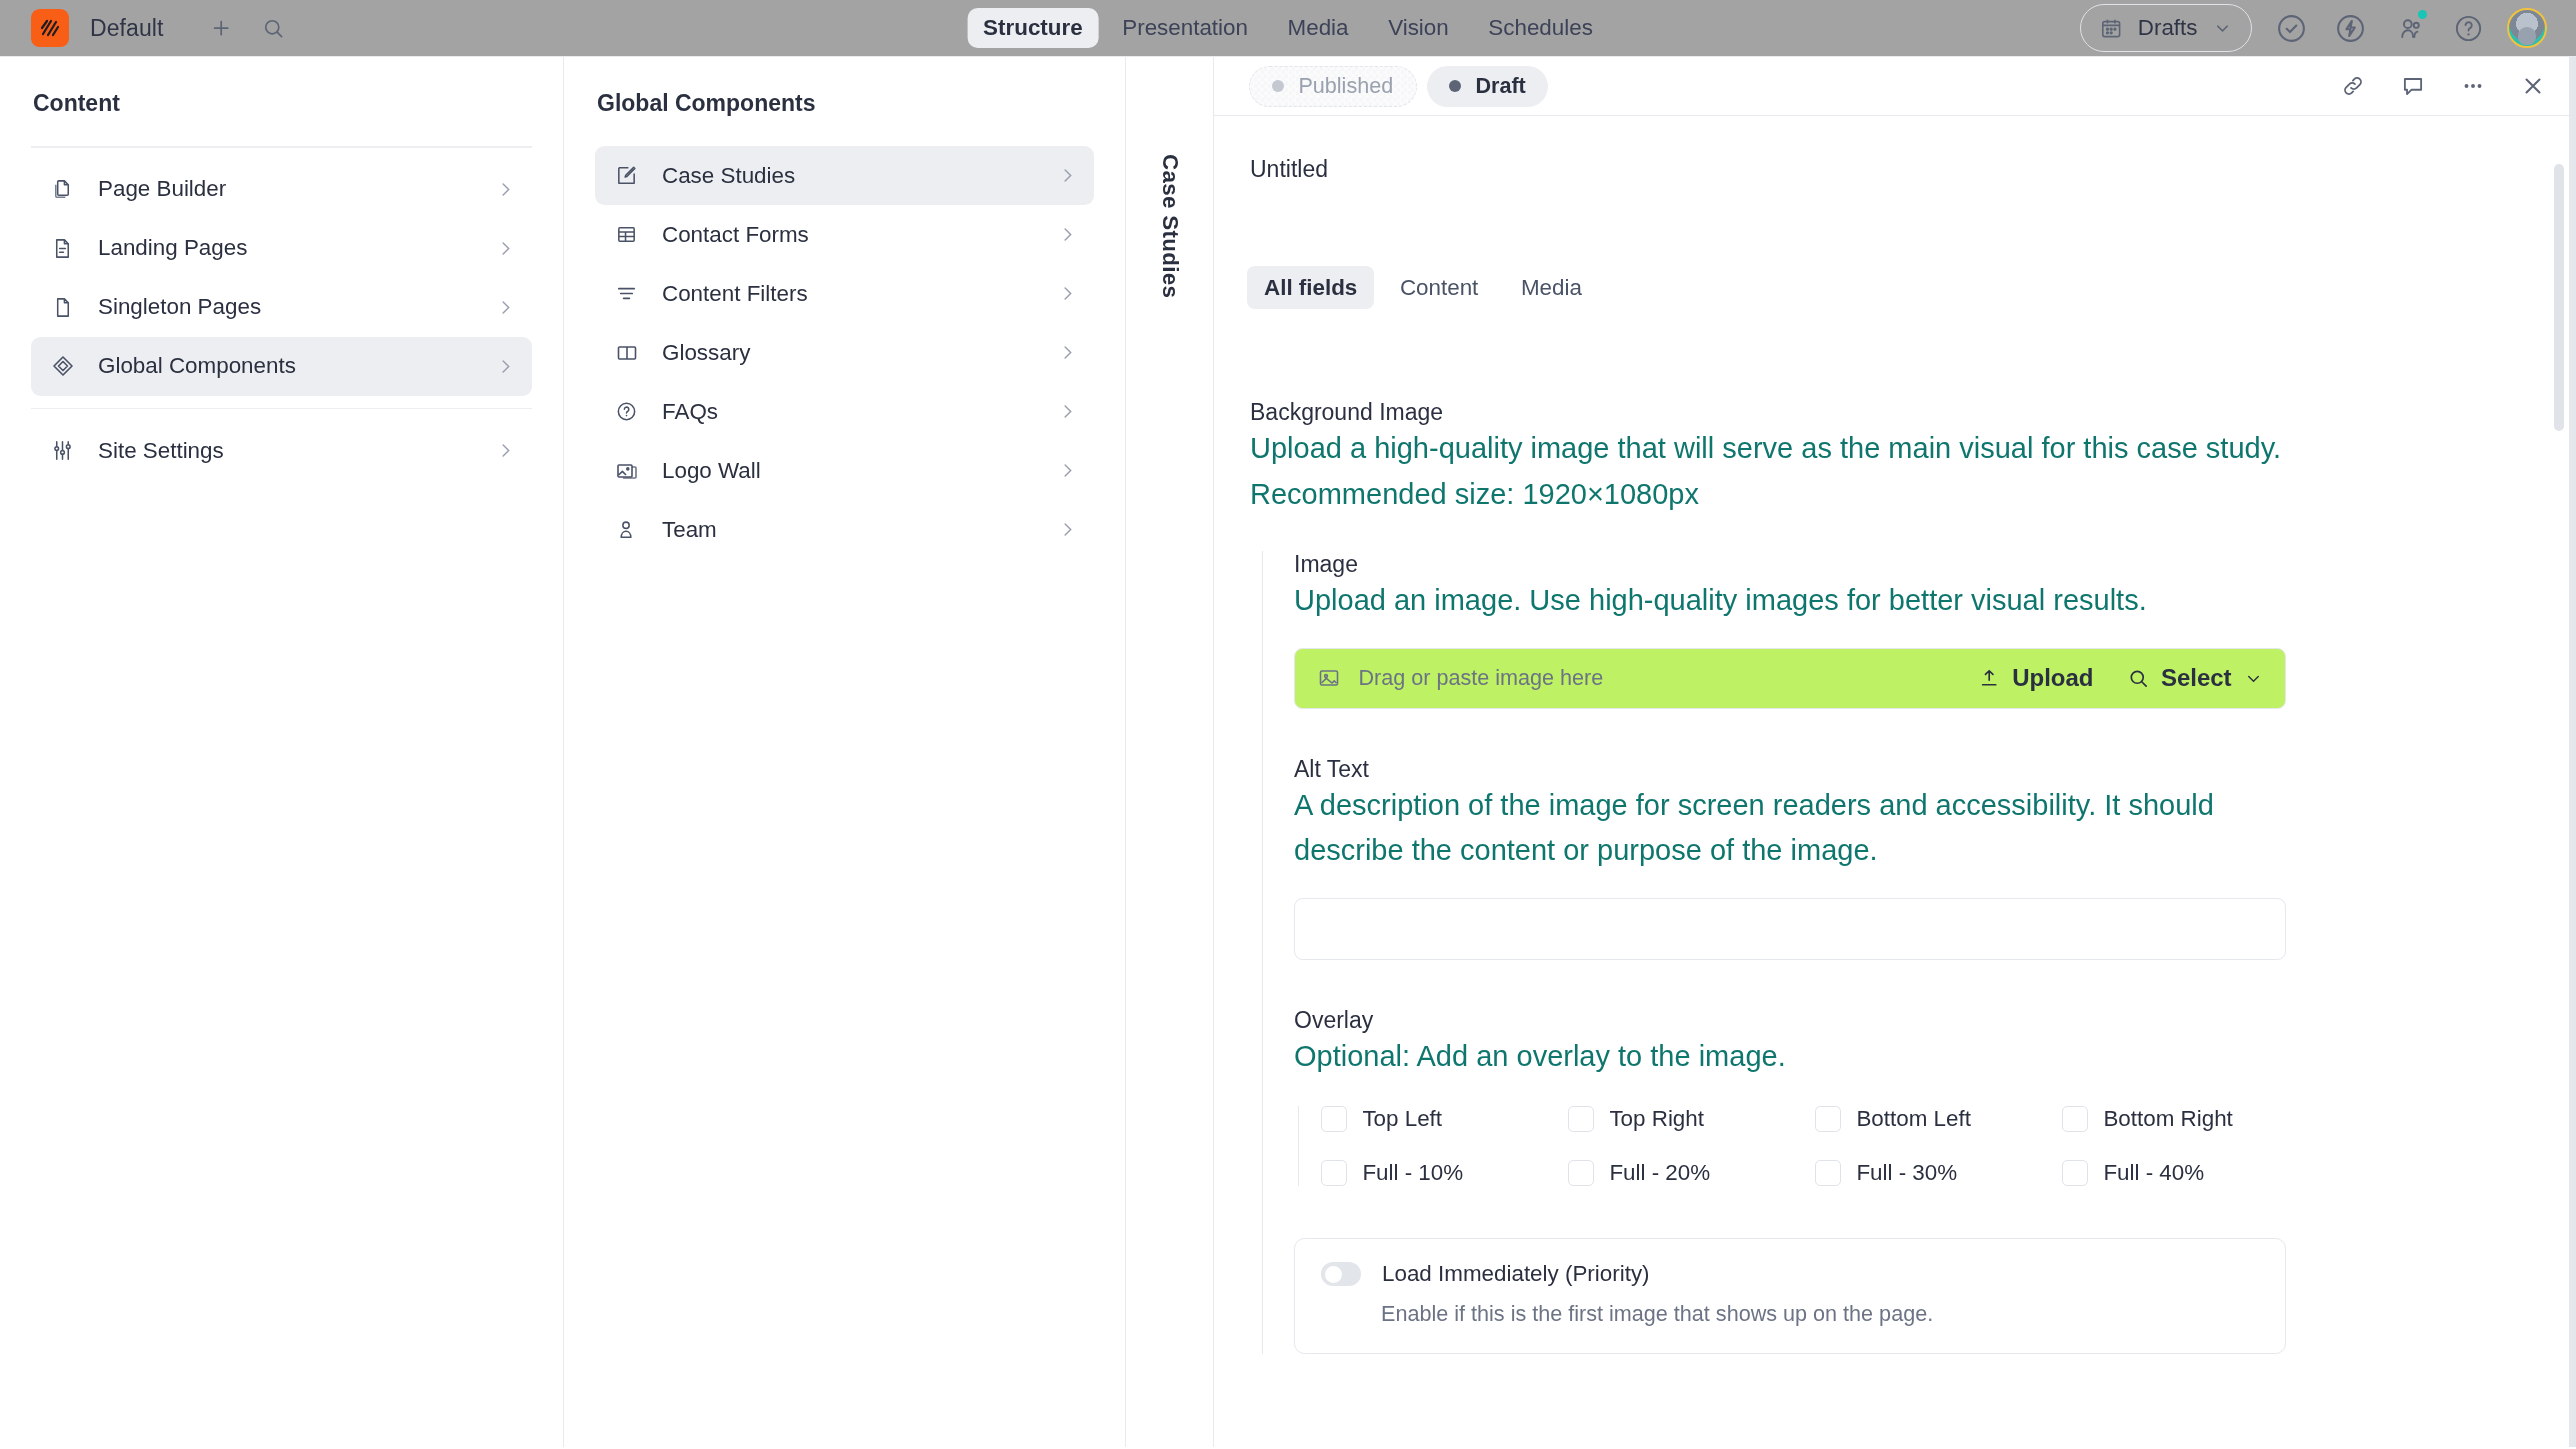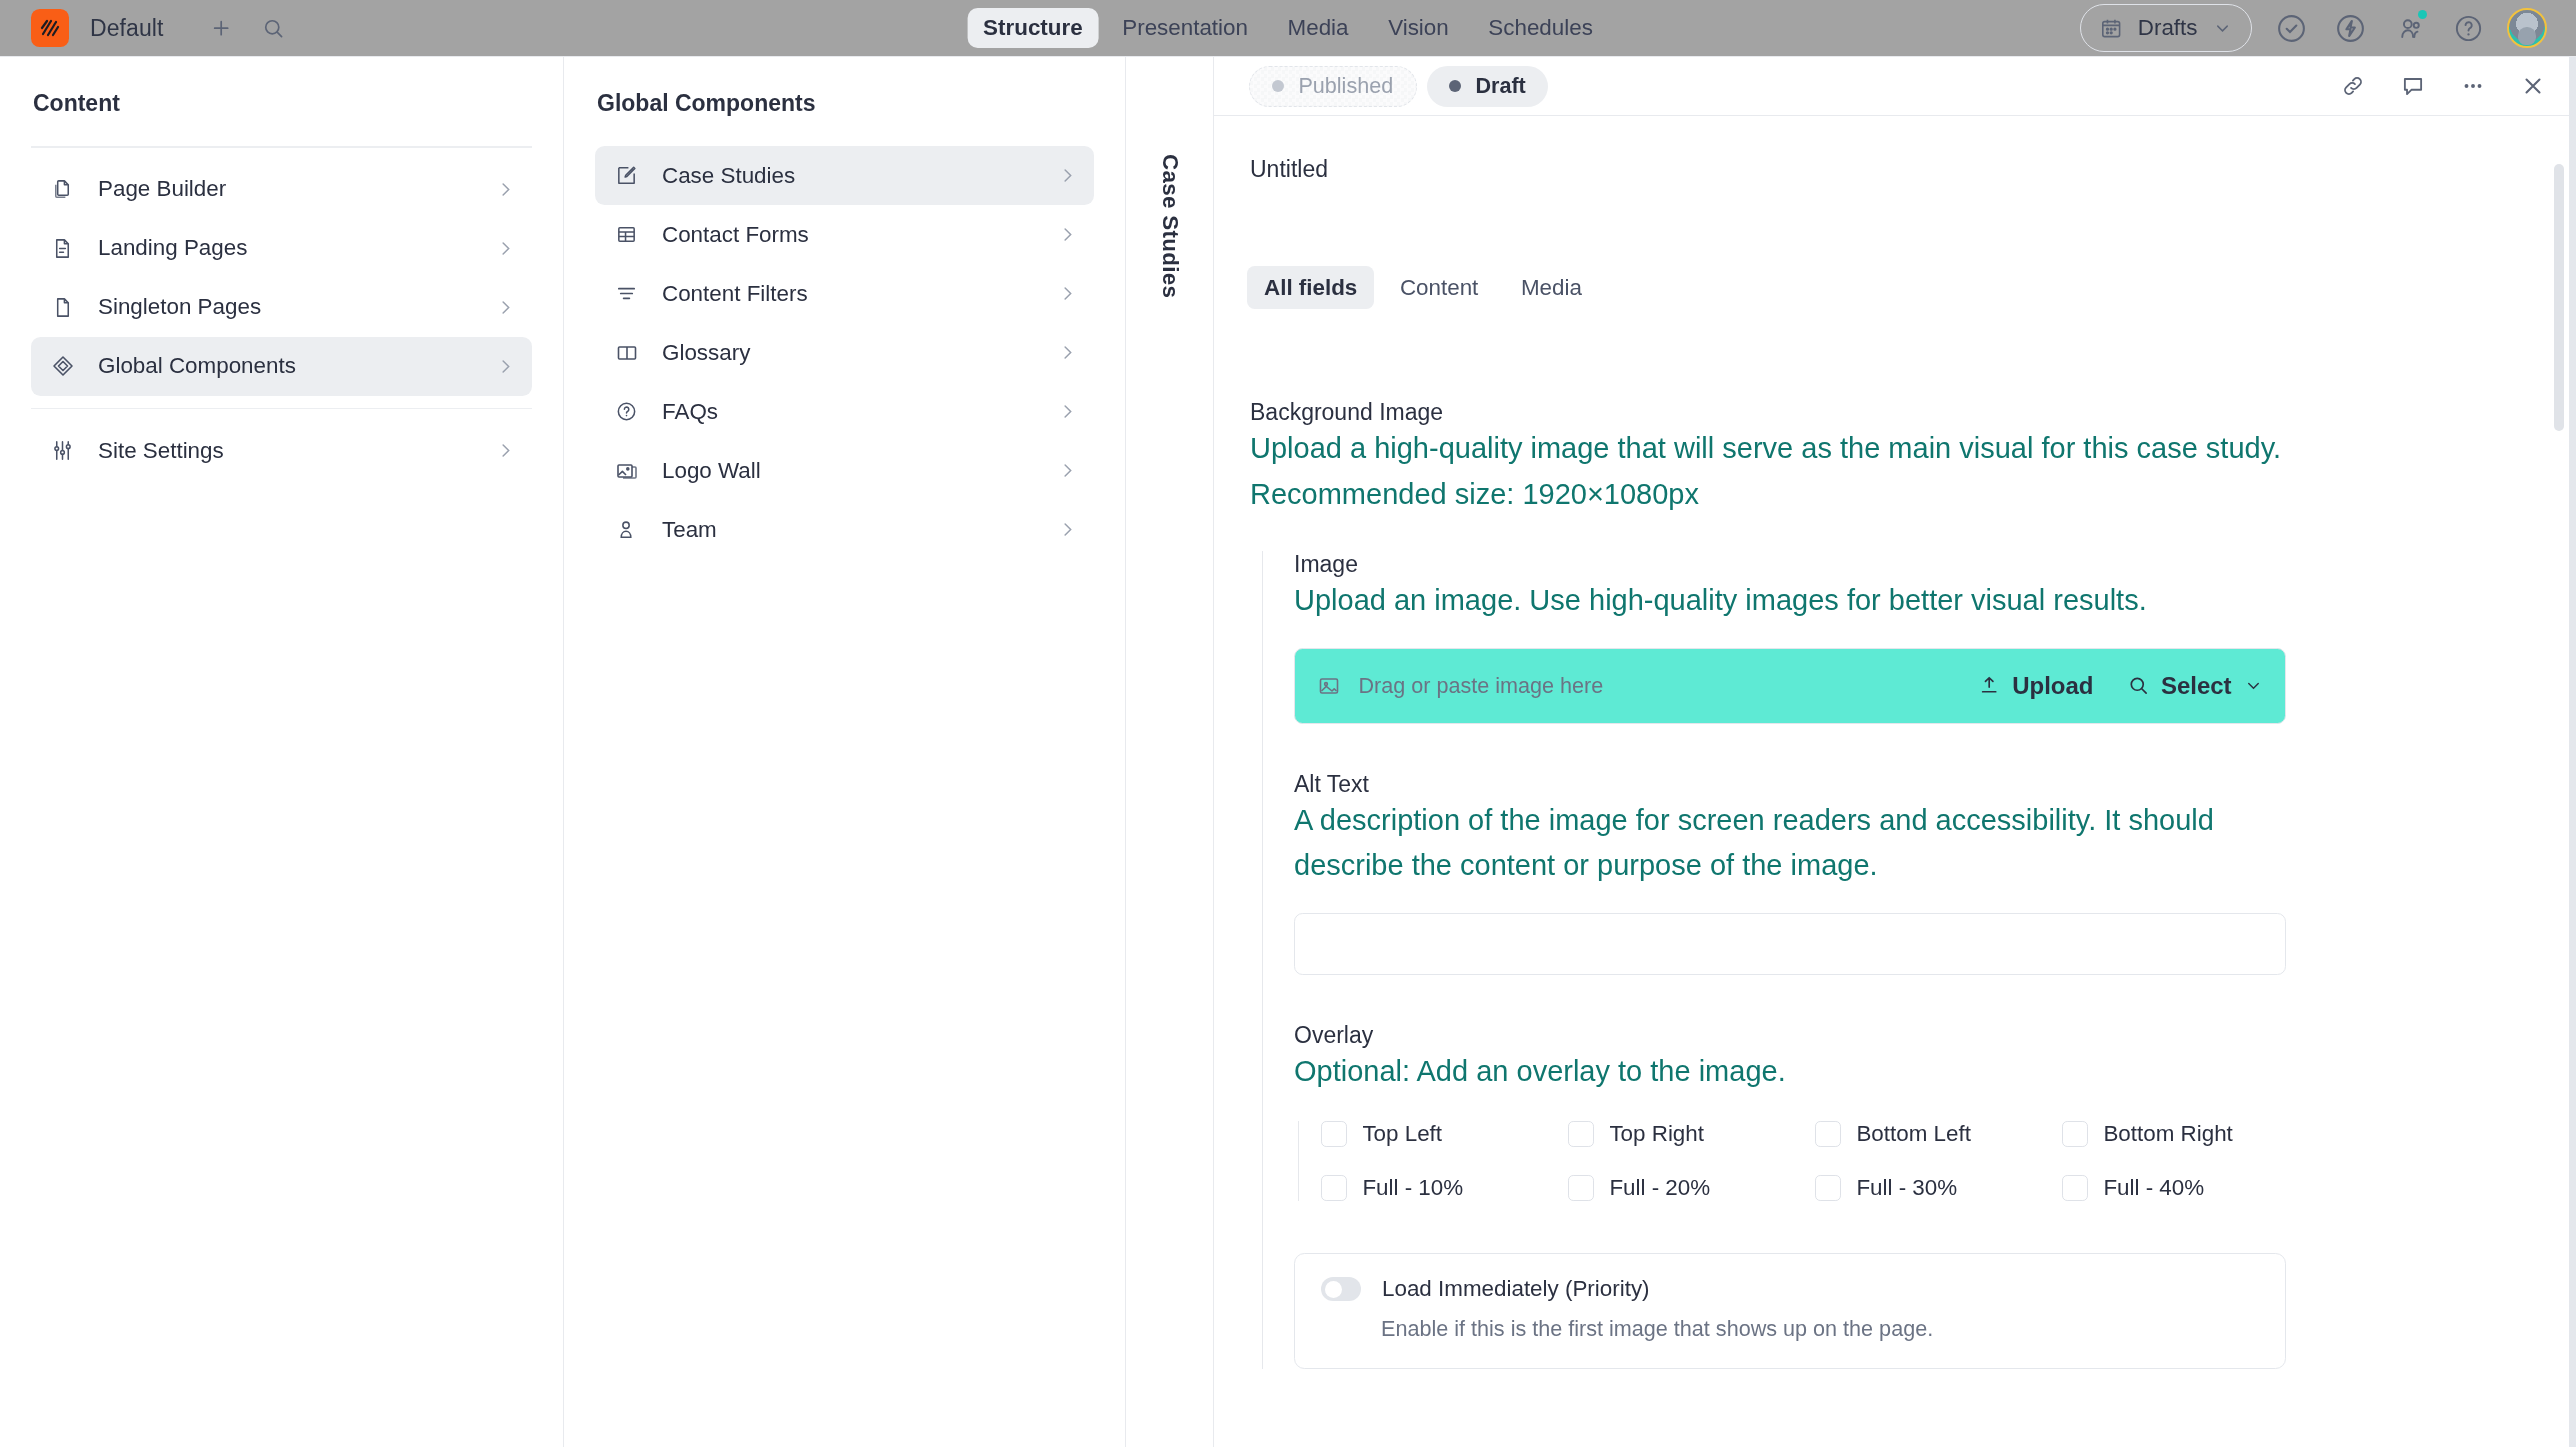--- a/index.html
+++ b/index.html
@@ -131,22 +131,22 @@
   .group {
     margin-top: 33px; margin-left: 12px; padding-left: 31px;
     border-left: 1.7px solid #e6e8ec;
   }
   .group-item { margin-bottom: 47px; }
   .group-item:last-child { margin-bottom: 0; }
 
   .drop-box {
     margin-top: 24px; max-width: 992px;
     border: 1.7px solid #e4e7ec; border-radius: 8.6px;
-    height: 76px; display: flex; align-items: center; padding: 0 22.4px;
-    background: #5eead4;
+    height: 61px; display: flex; align-items: center; padding: 0 22.4px;
+    background: #bef264;
   }
   .drop-left { display: flex; align-items: center; gap: 17px; color: #6b7384; font-size: 21.6px; }
   .drop-right { margin-left: auto; display: flex; align-items: center; gap: 33px; }
   .drop-btn { display: flex; align-items: center; gap: 12px; font-size: 24px; color: #2b3040; font-weight: bold; cursor: pointer; }
 
   .text-input {
     margin-top: 24px; max-width: 992px; height: 62px;
     border: 1.7px solid #e4e7ec; border-radius: 8.6px; background: #fff;
     width: 992px;
   }

